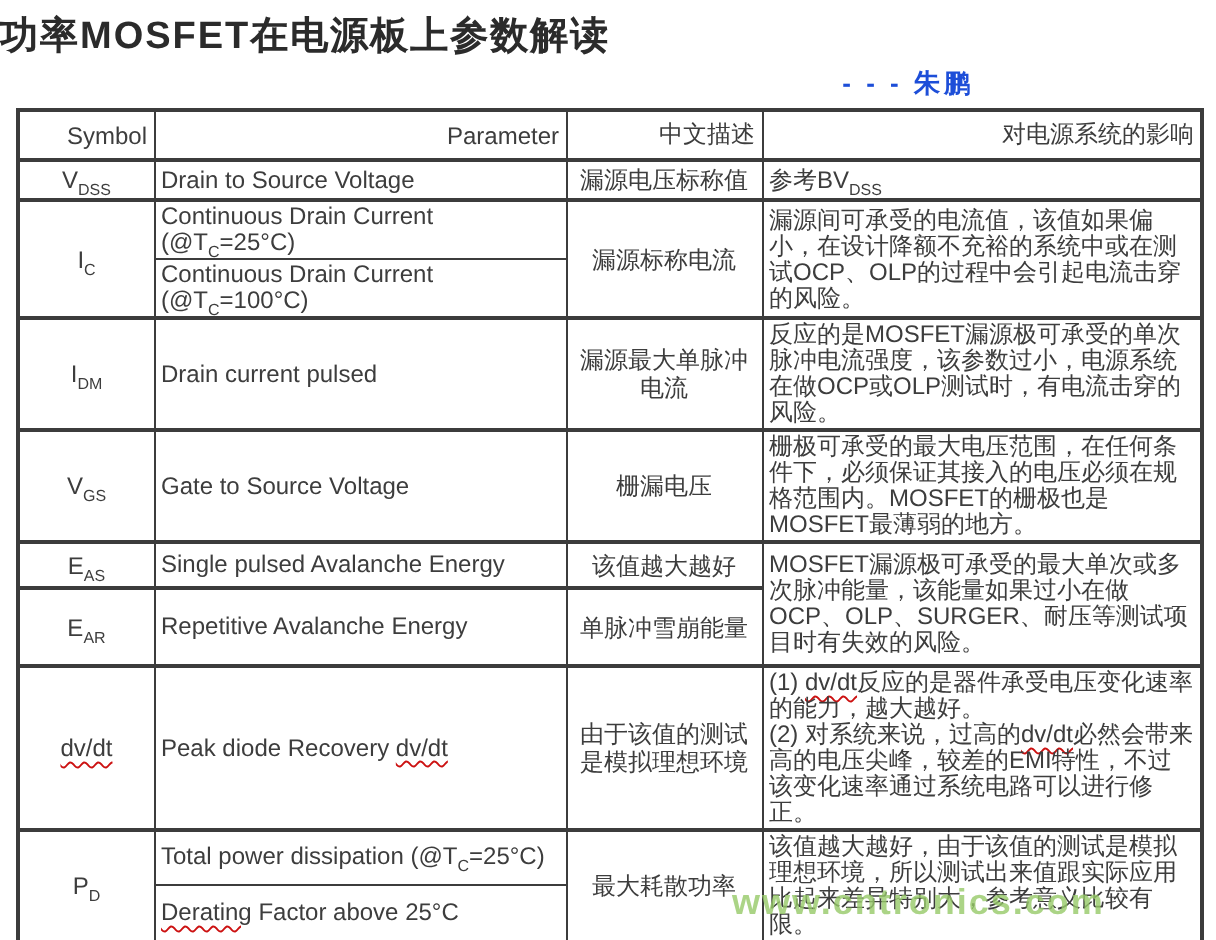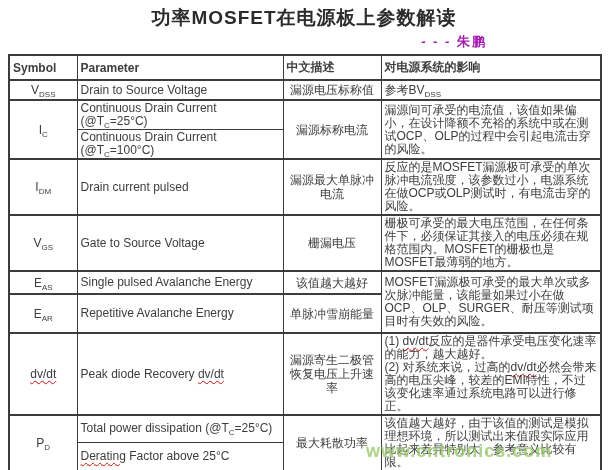--- a/index.html
+++ b/index.html
@@ -1,40 +1,40 @@
 <!DOCTYPE html>
 <html><head>
 <meta charset="utf-8">
 <style>
   html,body{margin:0;padding:0;}
   body{
     width:608px;height:470px;background:#ffffff;position:relative;overflow:hidden;
     font-family:"Liberation Sans", sans-serif;color:#3d3d3d;
   }
   .doc-title{
-    text-align:center;font-size:19px;font-weight:bold;color:#2b2b2b;
+    text-align:left;font-size:19px;font-weight:bold;color:#2b2b2b;
     padding-top:5px;letter-spacing:1px;
   }
   .byline{
-    text-align:right;padding-right:121px;font-size:13px;font-weight:bold;color:#a21caf;
+    text-align:right;padding-right:121px;font-size:13px;font-weight:bold;color:#1d4ed8;
     margin-top:2px;letter-spacing:2px;
   }
   table.params{
     position:absolute;left:8px;top:54px;width:592px;
     border-collapse:collapse;table-layout:fixed;
     border:2px solid #3c3c3c;
   }
   table.params th, table.params td{
     border:1px solid #3c3c3c;
     font-size:12px;color:#3d3d3d;
     padding:1px 3px;vertical-align:middle;
     overflow:hidden;
   }
   tr.grp > td{border-top:2px solid #3c3c3c;}
-  th{font-weight:bold;text-align:left;height:21px;margin-top:14px;}
+  th{font-weight:normal;text-align:right;height:21px;margin-top:14px;}
   td.sym{text-align:center;}
   td.cn{text-align:center;line-height:14px;}
   td.param{text-align:left;padding-left:5px;line-height:13px;}
   td.impact{text-align:left;line-height:13px;padding:1px 2px;vertical-align:middle;}
   sub{font-size:8px;line-height:0;}
   .rw{
     text-decoration-line:underline;
     text-decoration-style:wavy;
     text-decoration-color:#cc1111;
     text-decoration-thickness:1px;
@@ -118,21 +118,21 @@
   </tr>
   <tr class="grp r-ear">
     <td class="sym"><span>E</span><sub>AR</sub></td>
     <td class="param">Repetitive Avalanche Energy</td>
     <td class="cn">单脉冲雪崩能量</td>
   </tr>
 
   <tr class="grp r-dvdt">
     <td class="sym"><span class="rw">dv/dt</span></td>
     <td class="param"><span>Peak diode Recovery </span><span class="rw">dv/dt</span></td>
-    <td class="cn">漏源寄生二极管恢复电压上升速率</td>
+    <td class="cn">由于该值的测试是模拟理想环境</td>
     <td class="impact">
       <div><span>(1) </span><span class="rw">dv/dt</span><span>反应的是器件承受电压变化速率的能力，越大越好。</span></div>
       <div><span>(2) 对系统来说，过高的</span><span class="rw">dv/dt</span><span>必然会带来高的电压尖峰，较差的EMI特性，不过该变化速率通过系统电路可以进行修正。</span></div>
     </td>
   </tr>
 
   <tr class="grp r-pd1">
     <td class="sym" rowspan="2"><span>P</span><sub>D</sub></td>
     <td class="param"><span>Total power dissipation  (@T</span><sub>C</sub><span>=25°C)</span></td>
     <td class="cn" rowspan="2">最大耗散功率</td>

